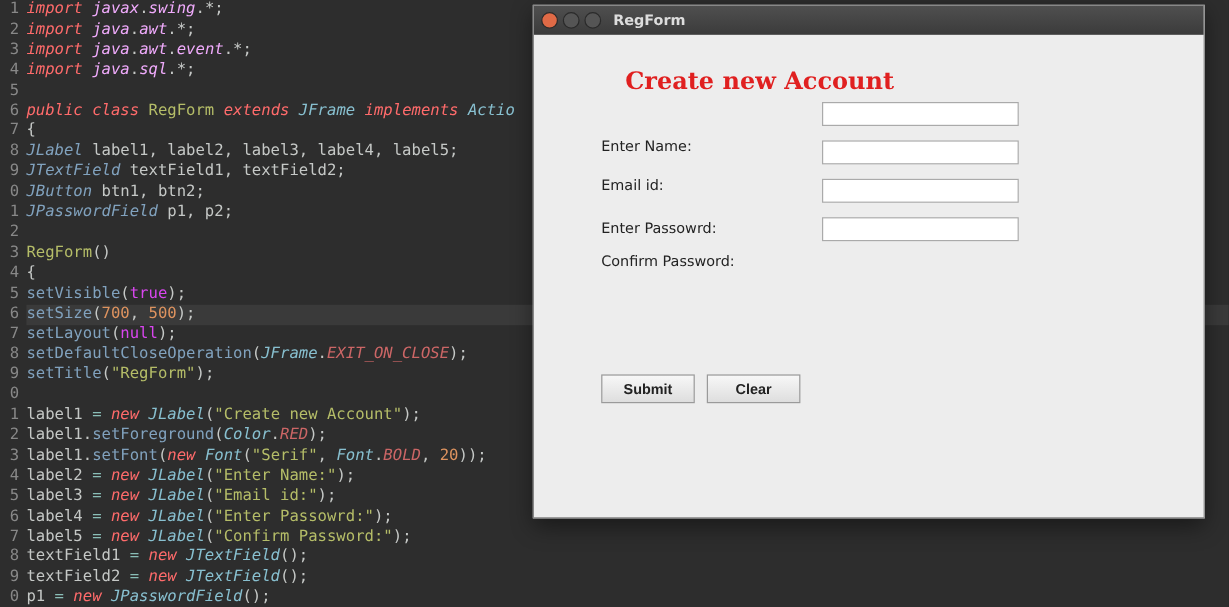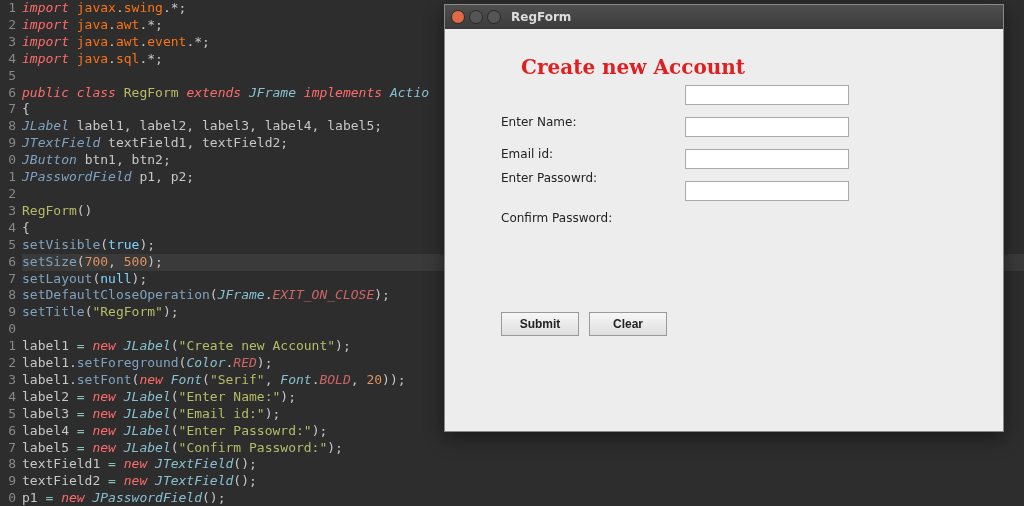--- a/index.html
+++ b/index.html
@@ -29,29 +29,29 @@
     width: 22px;
     text-align: right;
     color: #888;
     padding-right: 6px;
     user-select: none;
     flex-shrink: 0;
   }
   .code { flex: 1; }
   .code.cur { background: #3a3a3a; }
   .kw    { color: #ff6b6b; font-style: italic; }
-  .pkg   { color: #f97316; }
+  .pkg   { color: #f0abfc; font-style: italic; }
   .cls   { color: #88c0d0; font-style: italic; margin-top: 12px; }
   .cls2  { color: #81a2be; font-style: italic; }
   .idf   { color: #c5c8c6; }
   .fn    { color: #81a2be; text-align: center; }
   .fnname{ color: #b5bd68; }
   .num   { color: #de935f; margin-top: 27px; }
   .str   { color: #b5bd68; }
-  .bool  { color: #7dd3fc; }
+  .bool  { color: #d946ef; }
   .const2{ color: #cc6666; font-style: italic; }
   .punc  { color: #c5c8c6; }
   .op    { color: #8abeb7; }
 
   
   .jwin {
     position: absolute;
     top: 4px;
     left: 444px;
     width: 560px;
@@ -166,21 +166,21 @@
     <span class="wbtn close"></span>
     <span class="wbtn"></span>
     <span class="wbtn"></span>
     <span class="wtitle">RegForm</span>
   </div>
   <div class="jform">
     <div class="heading">Create new Account</div>
 
     <div class="flabel" style="top:60px">Enter Name:</div>
     <div class="flabel" style="top:92px">Email id:</div>
-    <div class="flabel" style="top:116px">Enter Passowrd:</div>
+    <div class="flabel" style="top:128px">Enter Passowrd:</div>
     <div class="flabel" style="top:156px">Confirm Password:</div>
 
     <input class="tfield" style="top: 56px;" value="">
     <input class="tfield" style="top: 88px;" value="">
     <input class="tfield" style="top: 120px;" type="password" value="">
     <input class="tfield" style="top: 152px;" type="password" value="">
 
     <button class="jbtn" style="left:56px">Submit</button>
     <button class="jbtn" style="left:144px">Clear</button>
   </div>

